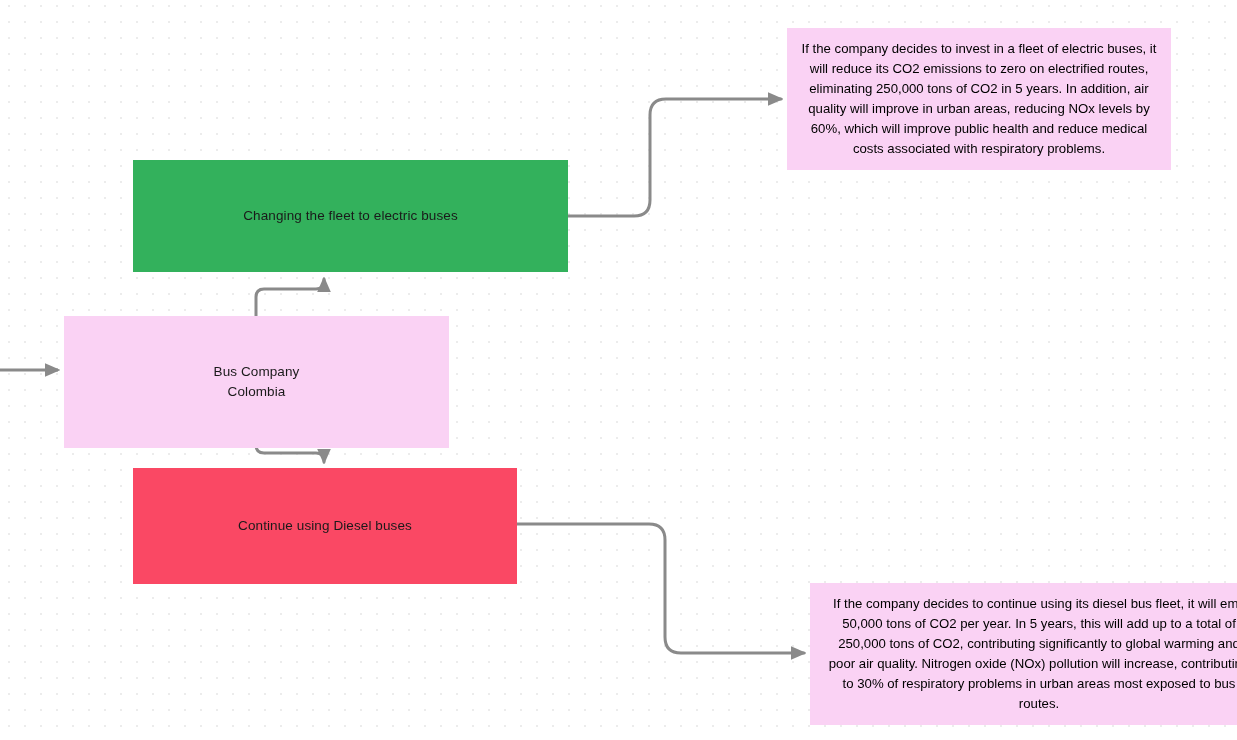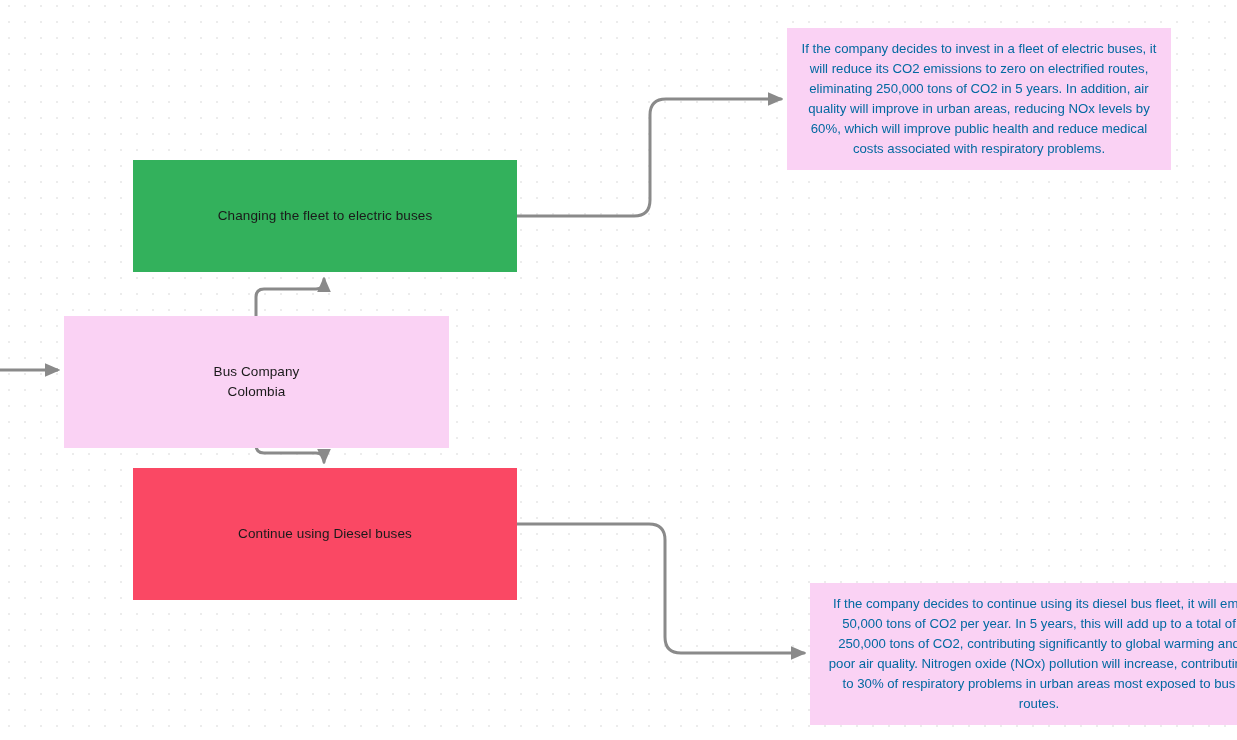--- a/index.html
+++ b/index.html
@@ -40,43 +40,43 @@
     line-height: 1.5;
     letter-spacing: 0.1px;
   }
   .node-label {
     white-space: pre-line;
     padding: 0 10px;
   }
   #node-electric {
     left: 133px;
     top: 160px;
-    width: 384px;
+    width: 435px;
     height: 112px;
     background: #33b15c;
   }
   #node-company {
     left: 64px;
     top: 316px;
     width: 385px;
     height: 132px;
     background: #fad2f4;
   }
   #node-diesel {
     left: 133px;
     top: 468px;
     width: 384px;
-    height: 132px;
+    height: 116px;
     background: #fa4864;
   }
   .note {
     position: absolute;
     box-sizing: border-box;
     background: #fad2f4;
-    color: #0369a1;
+    color: #000000;
     font-size: 13.2px;
     line-height: 1.52;
     text-align: center;
     display: flex;
     align-items: center;
     justify-content: center;
     padding: 10px 14px;
   }
   #note-electric {
     left: 787px;

